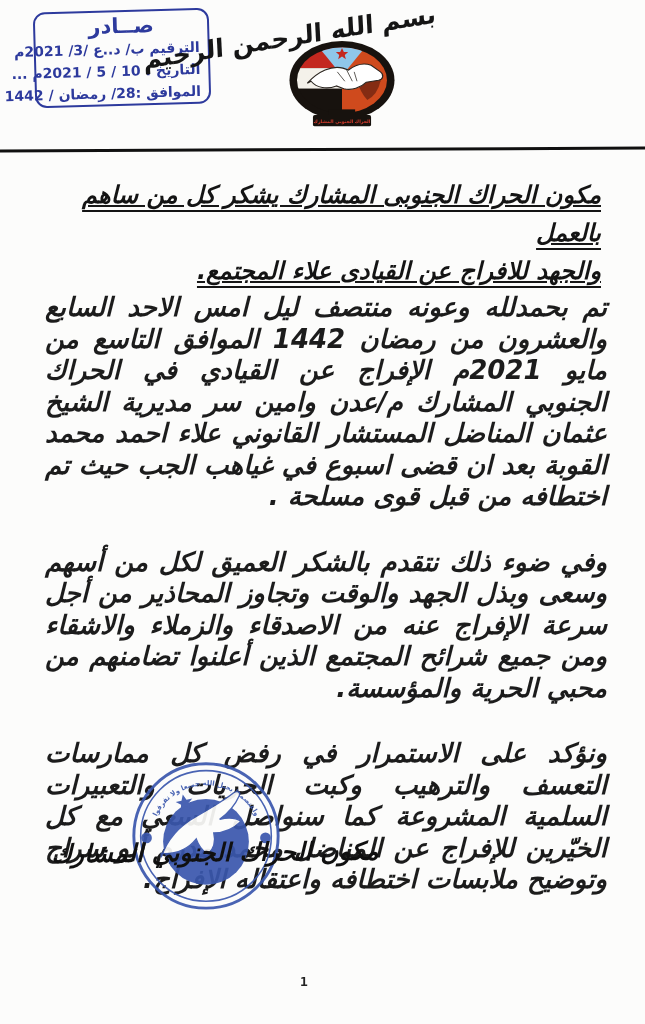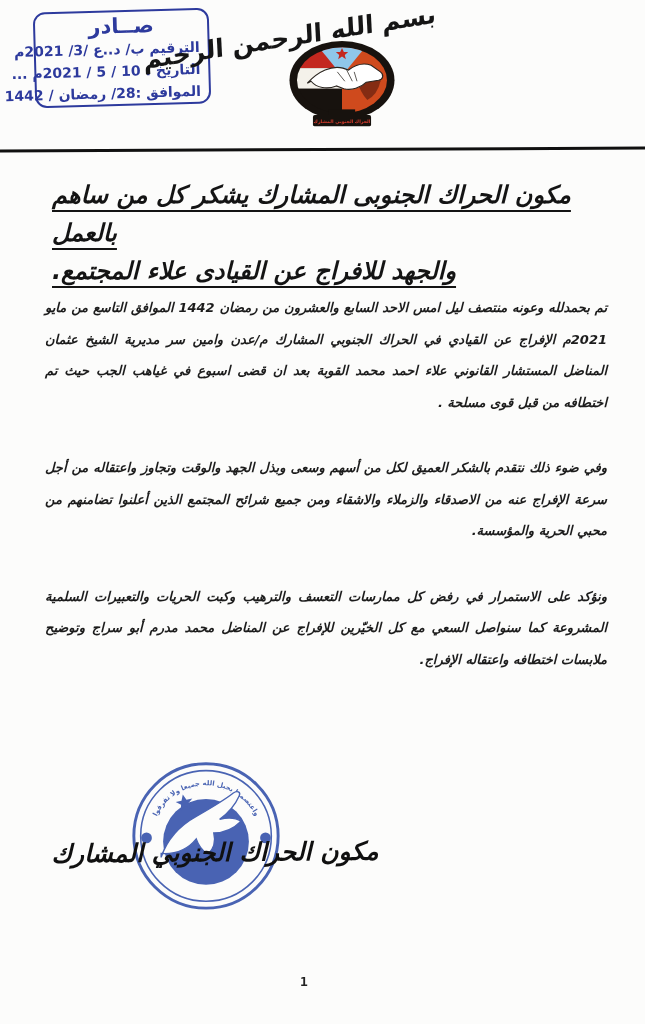--- a/index.html
+++ b/index.html
@@ -37,39 +37,39 @@
   }
   
   .emblem{position:absolute; left:281px; top:40px;}
   
   .rule{
     position:absolute; left:-4px; top:148px; width:656px; height:3px;
     background:#101010; transform:rotate(-0.25deg);
   }
   
   .title-block{
-    position:absolute; left:52px; top:176px; width:565px;
-    text-align:left; direction:rtl;
+    position:absolute; left:36px; top:176px; width:565px;
+    text-align:right; direction:rtl;text-decoration:underline;
   }
   .title-line{
     font-size:24px; font-weight:bold; font-style:italic;
     line-height:38px;
     text-decoration:underline;
     text-decoration-thickness:2px;
     text-underline-offset:7px;
     color:#141414;
   }
   
   .body-block{
     position:absolute; right:38px; top:292px; width:570px;
     direction:rtl;
   }
   .body-block p{
     margin:0 0 34px 8px;
-    font-size:13px; font-weight:bold; font-style:italic;
+    font-size:26px; font-weight:bold; font-style:italic;
     line-height:31.5px;
     text-align:justify; text-align-last:right;
     color:#1c1c1c;
   }
   
   .seal{position:absolute; left:128px; top:756px; opacity:.92;}
   .signature{
     position:absolute; left:50px; top:838px; width:330px; z-index:3;
     font-size:25px; font-weight:bold; font-style:italic;
     color:#101010; text-align:center; white-space:nowrap;
@@ -120,21 +120,21 @@
 
   <div class="rule"></div>
 
   <div class="title-block">
     <div class="title-line">مكون الحراك الجنوبى المشارك يشكر كل من ساهم بالعمل</div>
     <div class="title-line">والجهد للافراج عن القيادى علاء المجتمع.</div>
   </div>
 
   <div class="body-block">
     <p>تم بحمدلله وعونه منتصف ليل امس الاحد السابع والعشرون من رمضان 1442 الموافق التاسع من مايو 2021م الإفراج عن القيادي في الحراك الجنوبي المشارك م/عدن وامين سر مديرية الشيخ عثمان المناضل المستشار القانوني علاء احمد محمد القوبة بعد ان قضى اسبوع في غياهب الجب حيث تم اختطافه من قبل قوى مسلحة .</p>
-    <p>وفي ضوء ذلك نتقدم بالشكر العميق لكل من أسهم وسعى وبذل الجهد والوقت وتجاوز واعتقاله من أجل سرعة الإفراج عنه من الاصدقاء والزملاء والاشقاء ومن جميع شرائح المجتمع الذين أعلنوا تضامنهم من محبي الحرية والمؤسسة.</p>
+    <p>وفي ضوء ذلك نتقدم بالشكر العميق لكل من أسهم وسعى وبذل الجهد والوقت وتجاوز المحاذير من أجل سرعة الإفراج عنه من الاصدقاء والزملاء والاشقاء ومن جميع شرائح المجتمع الذين أعلنوا تضامنهم من محبي الحرية والمؤسسة.</p>
     <p>ونؤكد على الاستمرار في رفض كل ممارسات التعسف والترهيب وكبت الحريات والتعبيرات السلمية المشروعة كما سنواصل السعي مع كل الخيّرين للإفراج عن المناضل محمد مدرم أبو سراج وتوضيح ملابسات اختطافه واعتقاله الإفراج.</p>
   </div>
 
   <svg class="seal" width="156" height="156" viewBox="0 0 160 160">
     <defs>
       <path id="arcTop" d="M 24,86 A 56,56 0 0 1 136,86" fill="none"></path>
     </defs>
     <circle cx="80" cy="82" r="74" fill="none" stroke="#3a57ad" stroke-width="3"></circle>
     <circle cx="80" cy="82" r="67" fill="none" stroke="#3a57ad" stroke-width="1.6"></circle>
     <text font-size="7" font-weight="bold" fill="#3a57ad">

